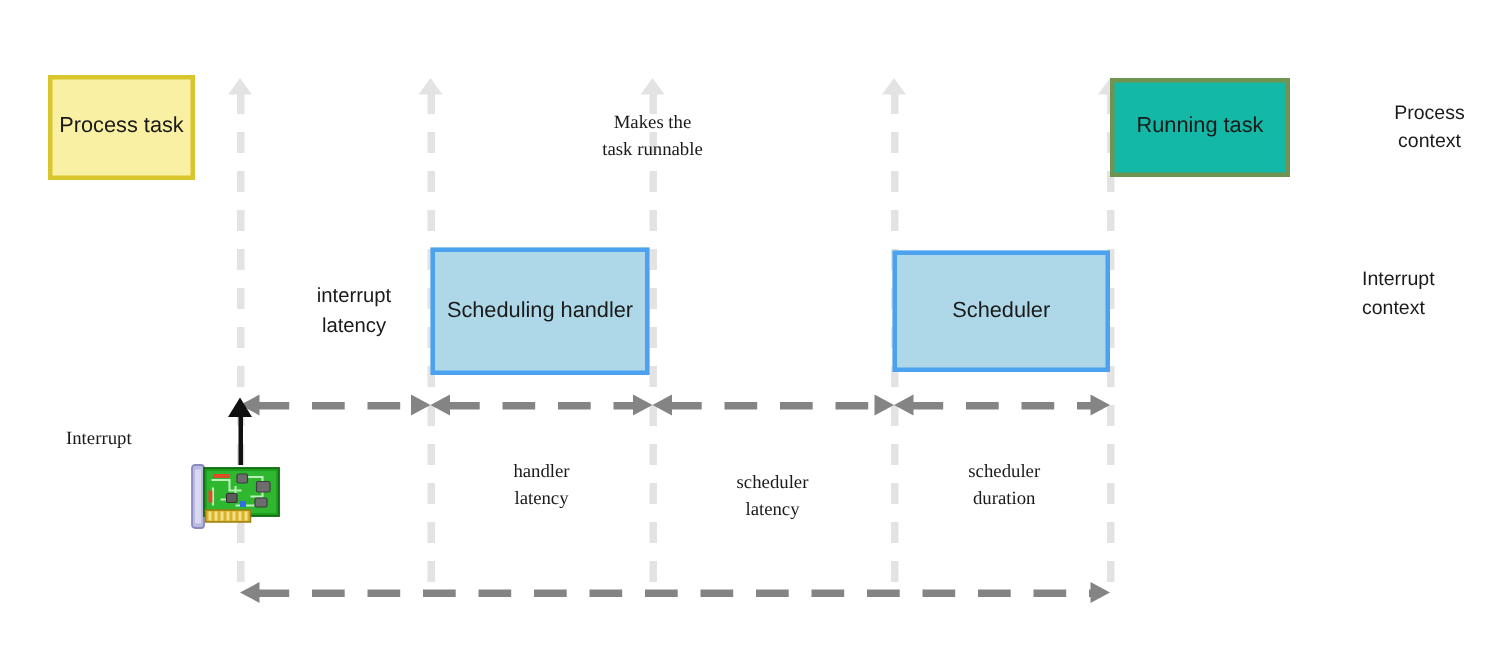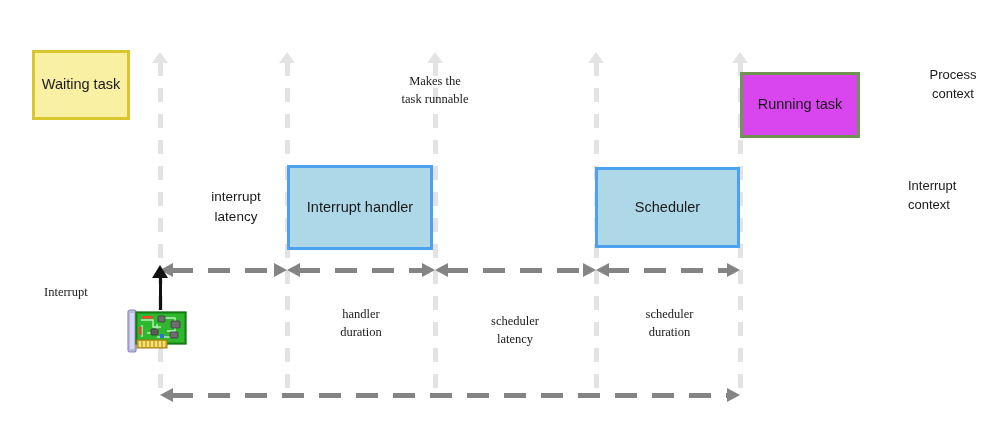--- a/index.html
+++ b/index.html
@@ -46,25 +46,24 @@
     text-align: center;
     line-height: 1.35;
   }
   .box-yellow {
     background: #f9f0a4;
     border: 3px solid #d9c62d;
     font-size: 14.5px;
     color: #1a1a1a;
   }
   .box-green {
-    background: #d946ef;
+    background: #14b8a6;
     border: 3px solid #6f9350;
     font-size: 14.5px;
     color: #1a1a1a;
-    margin-top: 20px;
   }
   .box-blue {
     background: #aed8e8;
     border: 3px solid #4da2f0;
     font-size: 14.5px;
     color: #1a1a1a;
   }
 
   
   .label {
@@ -145,36 +144,36 @@
   <div class="guide-head" style="left:427px; top:52px;"></div>
   <div class="guide" style="left:432.5px; top:62px; height:330px;"></div>
 
   <div class="guide-head" style="left:588px; top:52px;"></div>
   <div class="guide" style="left:593.5px; top:62px; height:330px;"></div>
 
   <div class="guide-head" style="left:732px; top:52px;"></div>
   <div class="guide" style="left:737.5px; top:62px; height:330px;"></div>
 
   <div class="box box-yellow" style="left:32px; top:50px; width:98px; height:70px;">
-    <span>Waiting
+    <span>Process
 task</span>
   </div>
 
   <div class="box box-green" style="left:740px; top:52px; width:120px; height:66px;">
     <span>Running task</span>
   </div>
 
   <div class="label mono" style="left:370px; top:72px; width:130px;">Makes the
 task runnable</div>
 
   <div class="label ctx" style="left:908px; top:66px; width:90px; text-align:center;">Process
 context</div>
 
   <div class="box box-blue" style="left:287px; top:165px; width:146px; height:85px;">
-    <span>Interrupt
+    <span>Scheduling
 handler</span>
   </div>
 
   <div class="box box-blue" style="left:595px; top:167px; width:145px; height:81px;">
     <span>Scheduler</span>
   </div>
 
   <div class="label sans" style="left:186px; top:187px; width:100px;">interrupt
 latency</div>
 
@@ -199,21 +198,21 @@
     <div class="head right"></div>
   </div>
 
   <div class="marrow" style="left:596px; top:261px; width:144px;">
     <div class="shaft" style="left:11px; right:11px;"></div>
     <div class="head left"></div>
     <div class="head right"></div>
   </div>
 
   <div class="label mono" style="left:296px; top:305px; width:130px;">handler
-duration</div>
+latency</div>
 
   <div class="label mono" style="left:450px; top:312px; width:130px;">scheduler
 latency</div>
 
   <div class="label mono" style="left:602px; top:305px; width:135px;">scheduler
 duration</div>
 
   <div class="label mono" style="left:44px; top:283px; width:120px; text-align:left;">Interrupt</div>
 
   <div class="irq-head" style="left:152px; top:265px;"></div>

